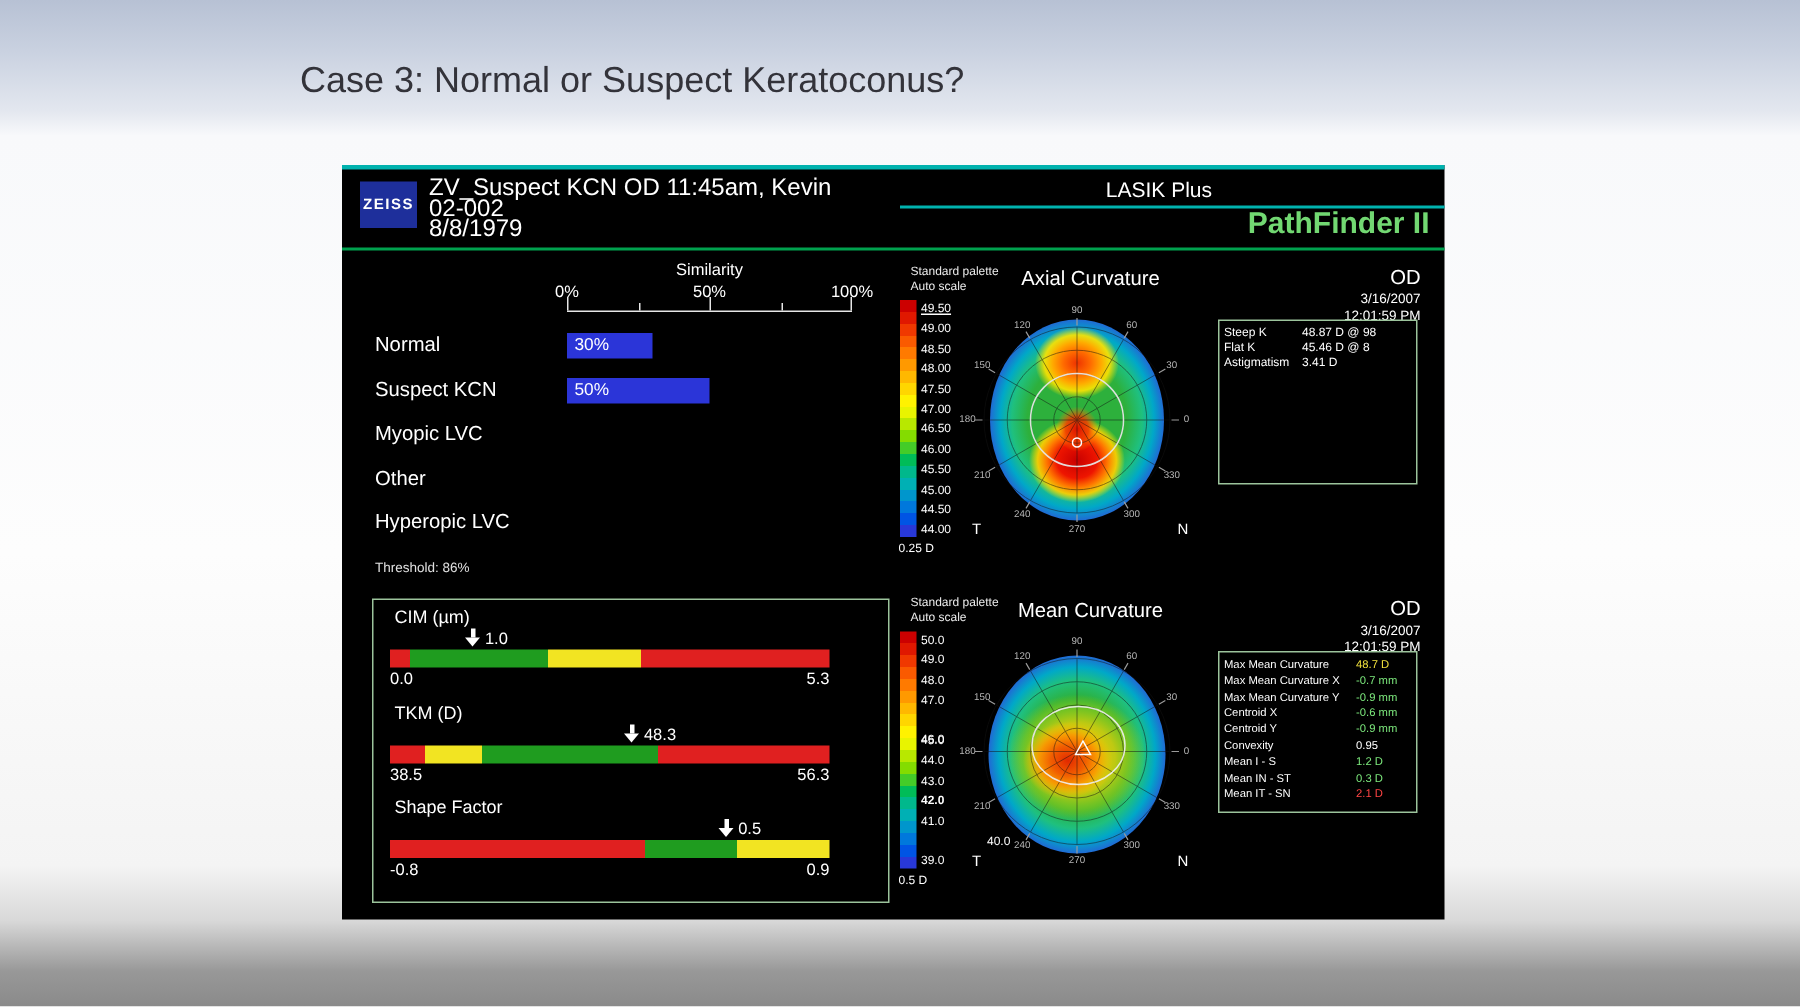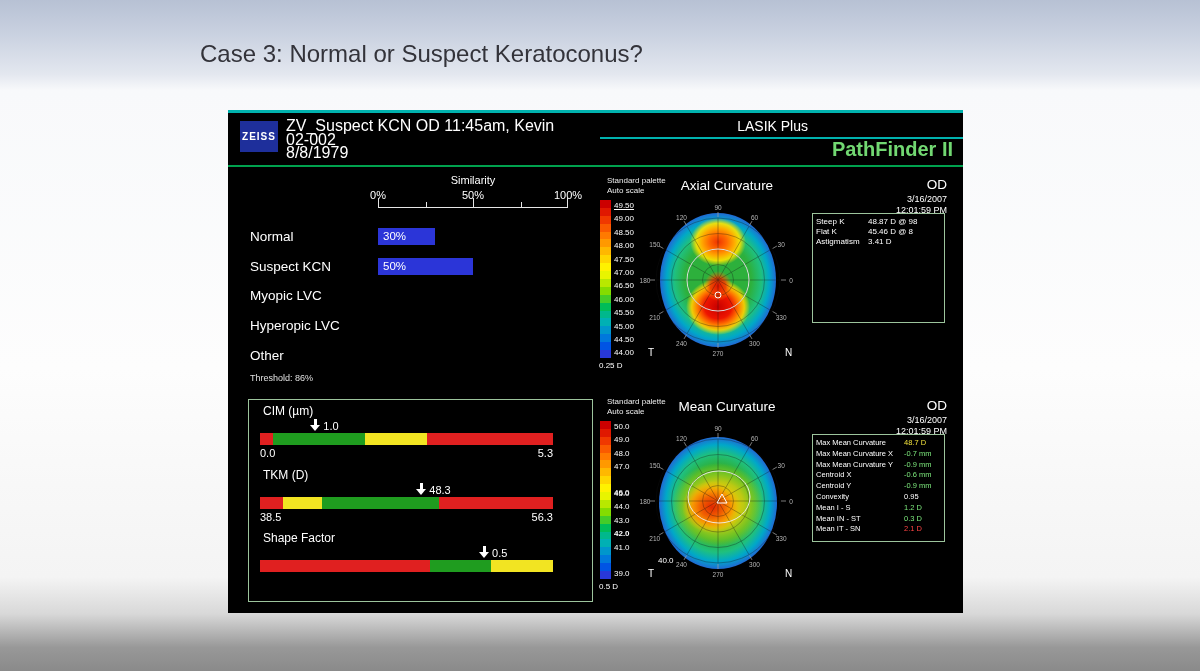--- a/index.html
+++ b/index.html
@@ -15,21 +15,21 @@
   .lasik-label{position:absolute;left:400px;top:8px;width:180px;text-align:right;font-size:14px}
   .lasik-underline{position:absolute;left:372px;top:27px;right:0;height:2px;background:#00b2ae}
   .pathfinder{position:absolute;right:10px;top:28px;font-size:20px;font-weight:bold;color:#72d872}
   .win-hsep{position:absolute;left:0;top:55px;right:0;height:2px;background:#00a14e}
   .sim-title{position:absolute;left:150px;top:64px;width:190px;text-align:center;font-size:11px}
   .sim-scale-labels{position:absolute;left:150px;top:79px;width:190px;height:12px;font-size:11px}
   .sim-scale-labels span{position:absolute;transform:translateX(-50%)}
   .sim-ruler{position:absolute;left:150px;top:87px;width:190px;height:11px;border-bottom:1px solid #e6e6e6}
   .sim-ruler i{position:absolute;bottom:0;width:1px;background:#e6e6e6}
   .sim-rows{position:absolute;left:22px;top:112px;width:540px}
-  .sim-row{display:flex;align-items:center;height:29.6px}
+  .sim-row{display:flex;height:29.6px}
   .sim-label{width:128px;font-size:13.5px}
   .sim-bar-area{position:relative;width:200px;height:17px}
   .sim-bar{height:17px;line-height:17px;font-size:11.5px;padding-left:5px;color:#fff}
   .threshold{position:absolute;left:22px;top:263px;font-size:9px;color:#e0e0e0}
   .ind-box{position:absolute;left:20px;top:289px;width:345px;height:203px;border:1px solid #9cc49c}
   .ind{position:absolute;left:0;width:343px}
   .ind-title{margin-left:14px;font-size:12px;height:15px}
   .ind-arrow-row{position:relative;margin-left:11px;width:293px;height:14px}
   .arrow{position:absolute;top:0;display:flex;flex-direction:column;align-items:center;transform:translateX(-50%)}
   .arrow-stem{width:3px;height:6px;background:#fff}
@@ -102,25 +102,25 @@
           <div class="sim-label">Suspect KCN</div>
           <div class="sim-bar-area">
             <div class="sim-bar" style="width: 95px; background: rgb(43, 53, 216);">50%</div>
           </div>
         </div>
         <div class="sim-row">
           <div class="sim-label">Myopic LVC</div>
           <div class="sim-bar-area"></div>
         </div>
         <div class="sim-row">
+          <div class="sim-label">Other</div>
+          <div class="sim-bar-area"></div>
+        </div>
+        <div class="sim-row">
           <div class="sim-label">Hyperopic LVC</div>
-          <div class="sim-bar-area"></div>
-        </div>
-        <div class="sim-row">
-          <div class="sim-label">Other</div>
           <div class="sim-bar-area"></div>
         </div>
       </div>
     <div class="threshold">Threshold: 86%</div>
 
     <div class="ind-box">
         <div class="ind" style="top: 4px;">
           <div class="ind-title">CIM (µm)</div>
           <div class="ind-arrow-row">
             <span class="arrow" style="left: 55.3px;">
@@ -153,20 +153,24 @@
         <div class="ind" style="top: 131px;">
           <div class="ind-title">Shape Factor</div>
           <div class="ind-arrow-row">
             <span class="arrow" style="left: 224.1px;">
               <span class="arrow-stem"></span>
               <span class="arrow-head"></span>
             </span>
             <span class="ind-value" style="left: 232.1px;">0.5</span>
           </div>
           <div class="ind-bar" style="background: linear-gradient(90deg, rgb(224, 32, 32) 0%, rgb(224, 32, 32) 58%, rgb(31, 156, 31) 58%, rgb(31, 156, 31) 79%, rgb(242, 228, 34) 79%, rgb(242, 228, 34) 100%);"></div>
+          <div class="ind-range">
+            <span>-0.8</span>
+            <span>0.9</span>
+          </div>
         </div>
       </div>
 
     <div class="palette-note" style="top:66px">
       <div>Standard palette</div>
       <div>Auto scale</div>
     </div>
     <div class="map-title" style="top:68px">Axial Curvature</div>
     <div class="eye" style="top:67px">OD</div>
     <div class="dt" style="top:84px">

